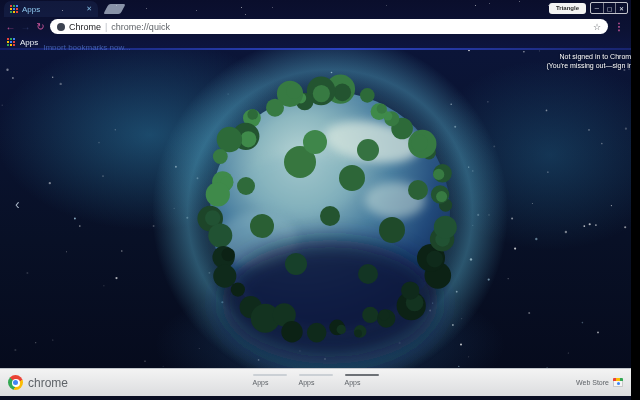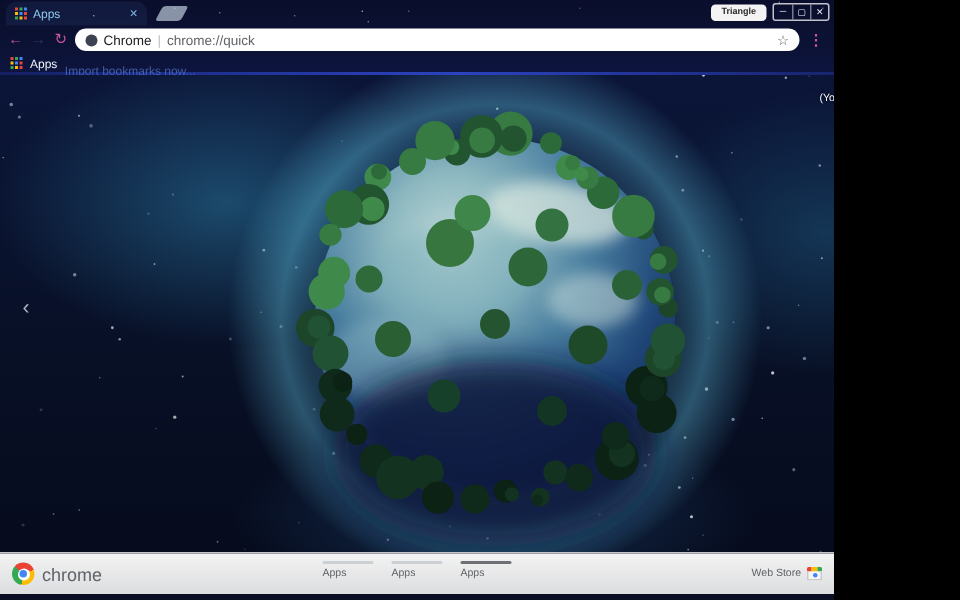--- a/index.html
+++ b/index.html
@@ -1,18 +1,18 @@
 <!DOCTYPE html>
 <html><head>
 <meta charset="utf-8">
 <style>
   * { margin:0; padding:0; box-sizing:border-box; }
   html,body { width:640px; height:400px; overflow:hidden; background:#000;
               font-family:"Liberation Sans", sans-serif; }
-  .browser { position:relative; width:556px; height:400px; overflow:hidden; }
+  .browser { position:relative; width:631px; height:400px; overflow:hidden; }
 
   
   .chrome-header { position:relative; height:50px;
     background:linear-gradient(180deg,#0a0e2c 0%,#0c1234 60%,#0d1540 100%); }
   .hdr-star { position:absolute; width:1px; height:1px; background:#fff; border-radius:50%; pointer-events:none; }
 
   .tabstrip { position:relative; height:17px; }
   .tab { position:absolute; left:4px; top:1px; width:94px; height:16px;
     display:flex; align-items:center; gap:4px; padding:0 6px;
     background:rgba(40,60,110,.25); border-radius:7px 7px 0 0; }

